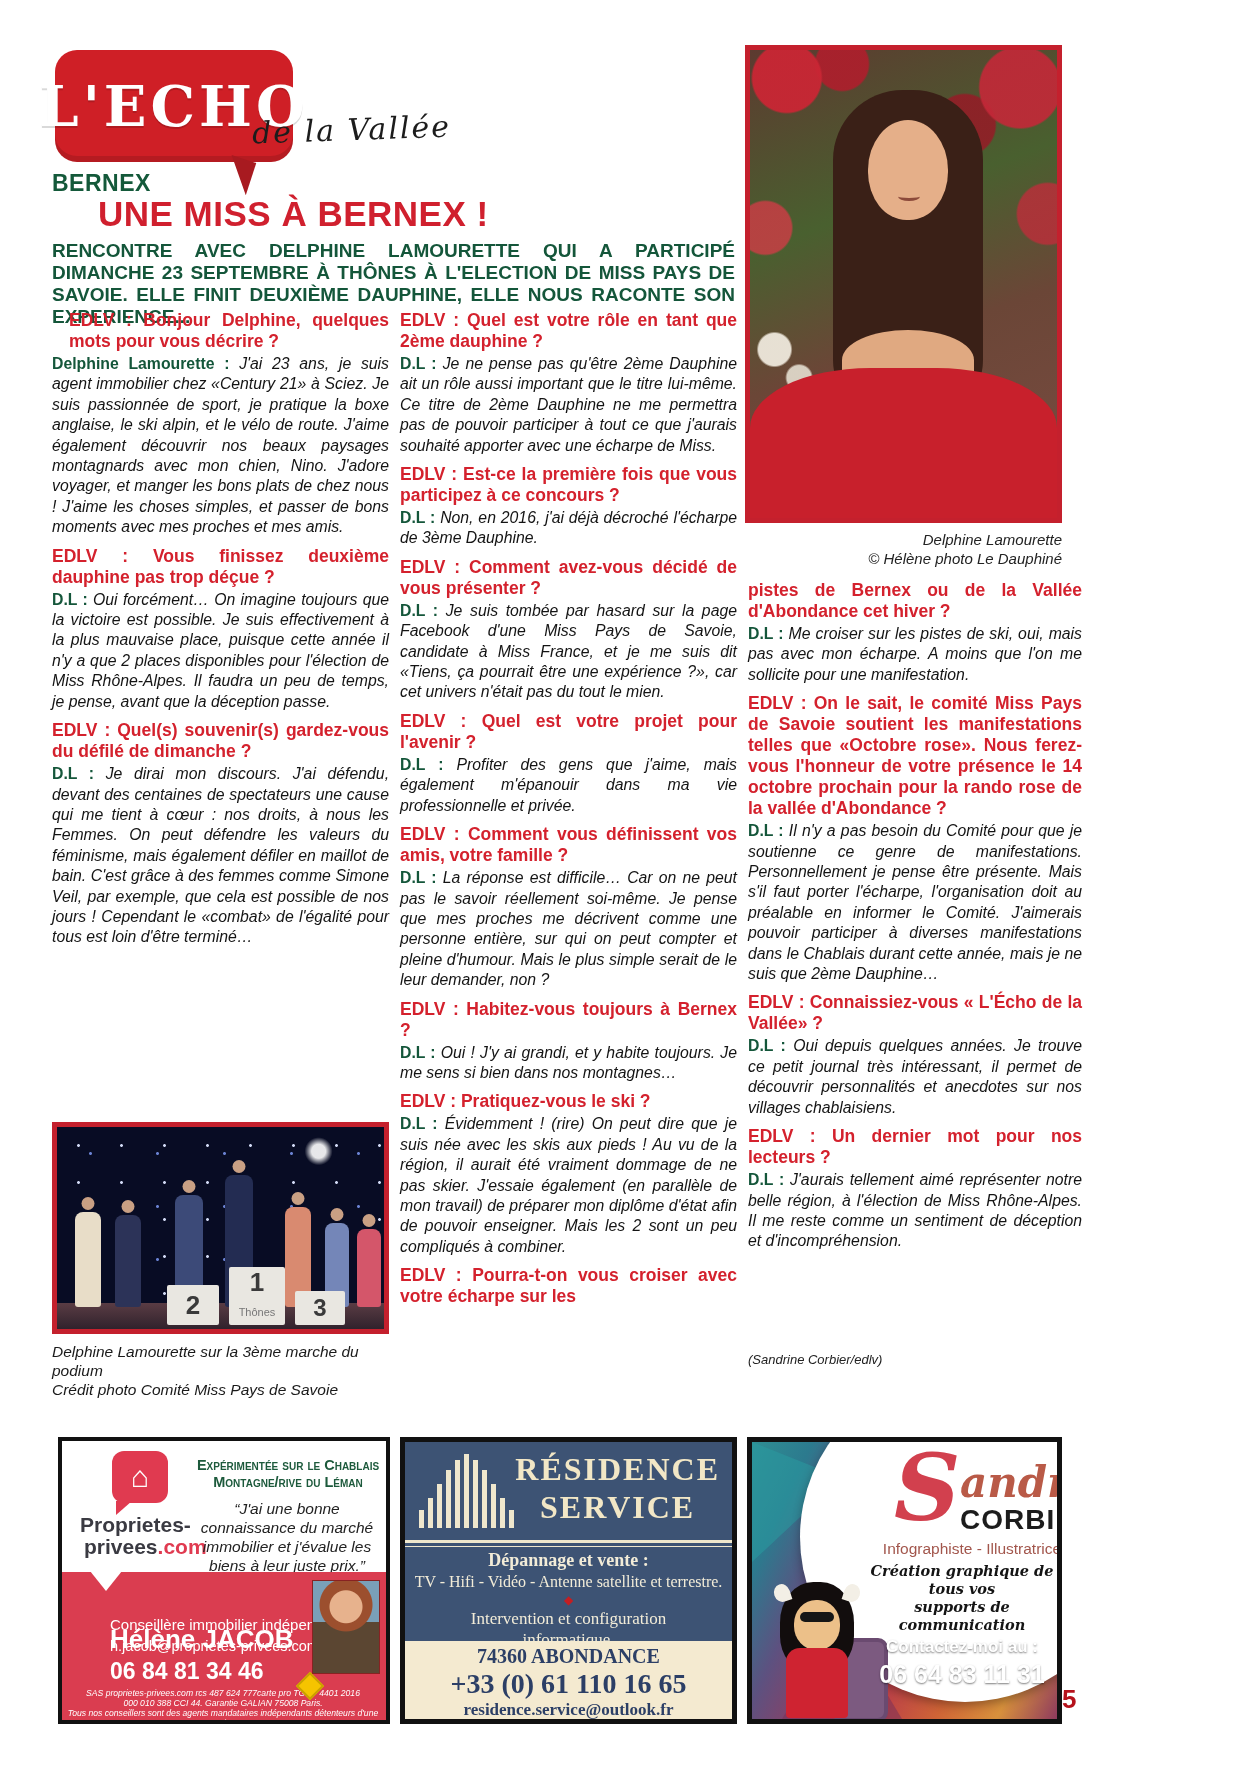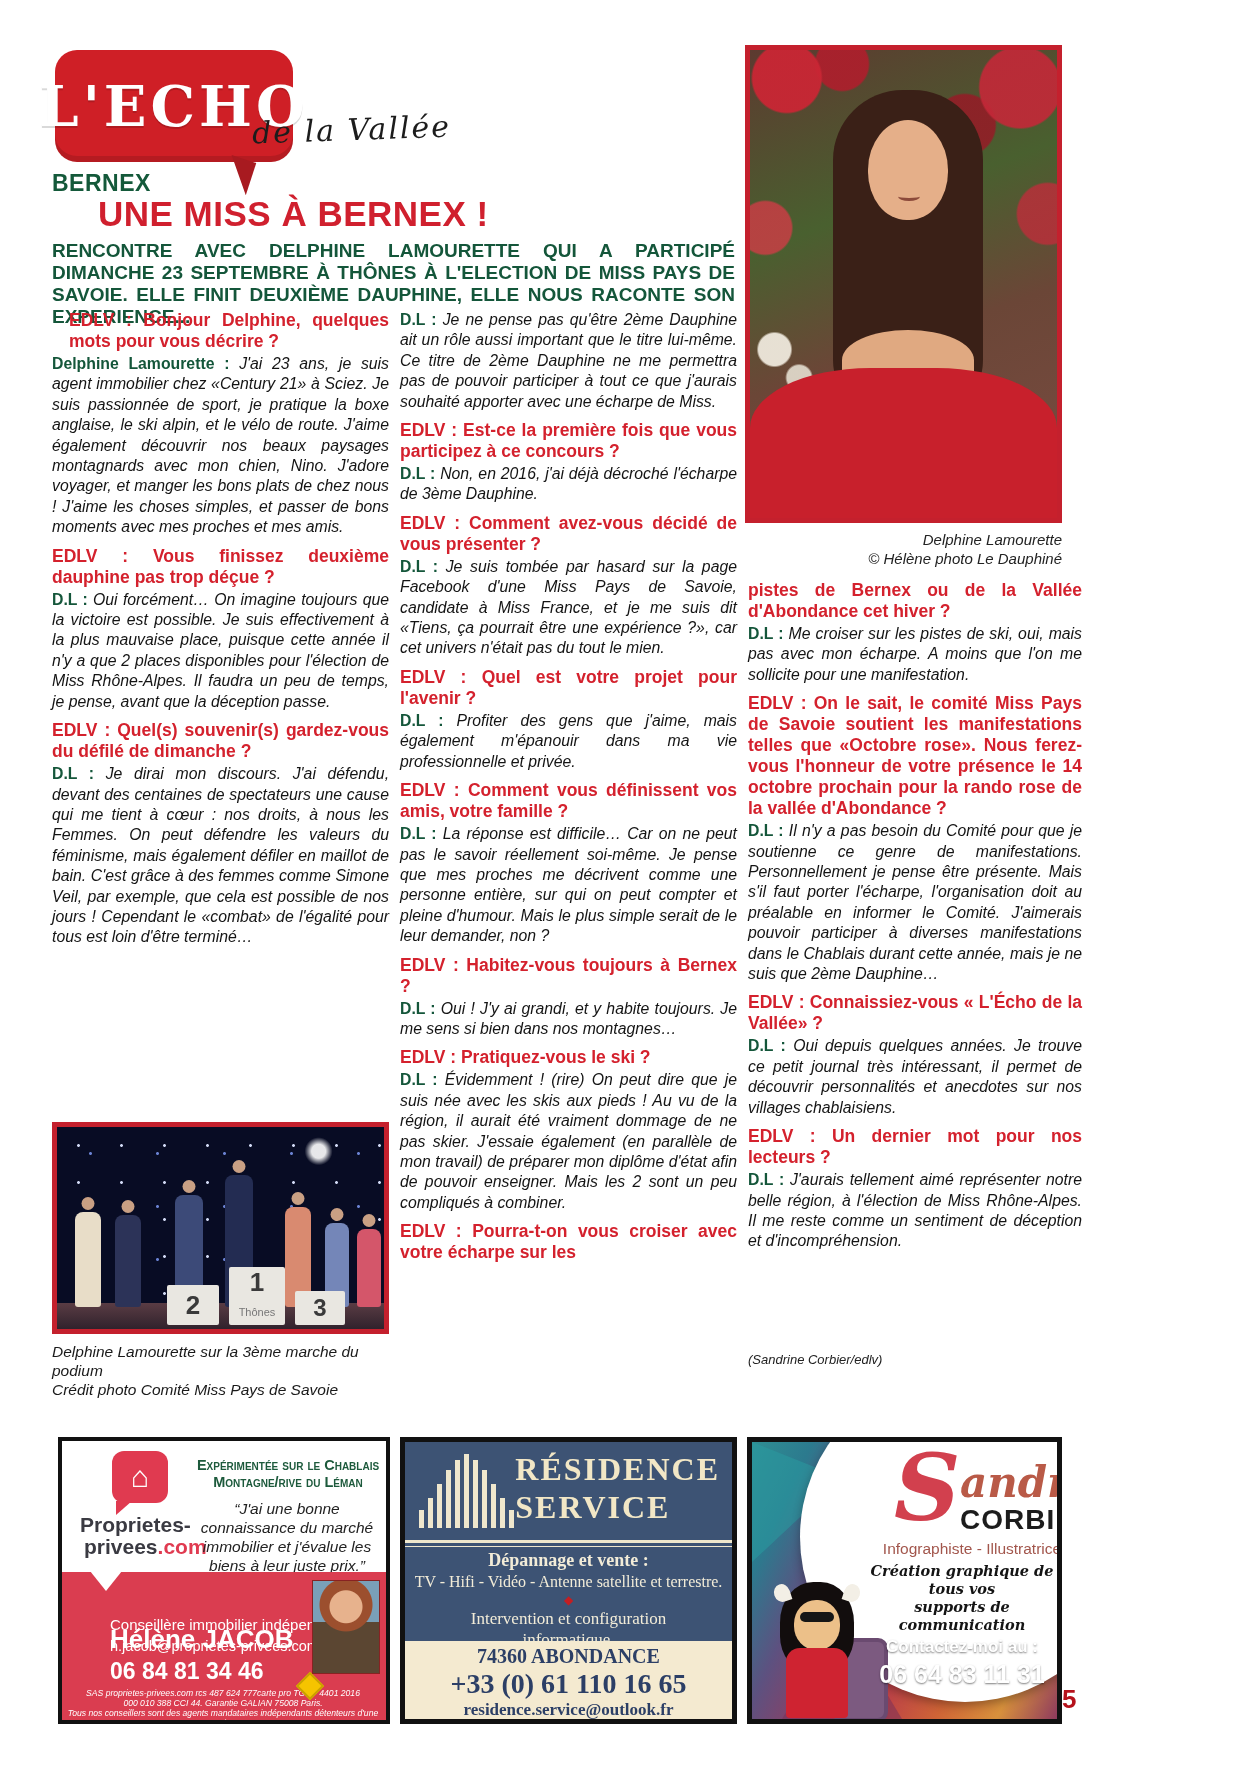--- a/index.html
+++ b/index.html
@@ -83,21 +83,21 @@
   .immo-photo { position:absolute; right:6px; top:8px; width:68px; height:94px; background:
       radial-gradient(circle at 50% 28%, #e7b28d 0 16px, transparent 17px),
       radial-gradient(circle at 50% 26%, #9c4f2e 0 26px, transparent 27px),
       linear-gradient(#7aa0b8 45%, #5b4632 45%); border:1px solid #822; }
   .immo-badge { position:absolute; right:66px; top:104px; width:20px; height:20px; background:#f5c400; transform:rotate(45deg); border:2px solid #caa000; }
 
   .ad-res { left:400px; width:337px; height:287px; border-width:5px; background:#3d5374; font-family:"Liberation Serif", serif; }
   .res-top { position:absolute; left:0; top:0; width:100%; height:98px; }
   .pipes { position:absolute; left:14px; top:10px; display:flex; align-items:flex-end; gap:4px; height:76px; }
   .pipes div { width:5px; background:#efe7cd; }
-  .res-title { position:absolute; right:12px; top:8px; text-align:left; color:#f2e7c6; font-weight:bold; font-size:32px; line-height:38px; letter-spacing:2px; }
+  .res-title { position:absolute; right:12px; top:8px; text-align:center; color:#f2e7c6; font-weight:bold; font-size:32px; line-height:38px; letter-spacing:2px; }
   .res-divider { position:absolute; left:0; top:98px; width:100%; height:7px; border-top:3px solid #efe7cd; border-bottom:1px solid #efe7cd; }
   .res-mid { position:absolute; left:0; top:108px; width:100%; text-align:center; color:#f2ecd8; }
   .res-line1 { font-weight:bold; font-size:18px; }
   .res-line2 { font-size:16px; margin-top:2px; }
   .res-diamond { color:#c41e22; font-size:12px; margin-top:2px; }
   .res-line3 { font-size:17px; margin-top:1px; }
   .res-bottom { position:absolute; left:0; bottom:0; width:100%; height:78px; background:#f4ead0; text-align:center; color:#2c3f66; font-weight:bold; padding-top:4px; }
   .res-city { font-size:20px; }
   .res-phone { font-size:28px; }
   .res-email { font-size:17px; }
@@ -174,20 +174,21 @@
     <div class="pod" style="left:110px; bottom:4px; width:52px; height:40px; font-size:26px; line-height:40px;"><span>2</span></div>
     <div class="pod" style="left:172px; bottom:4px; width:56px; height:58px; font-size:26px; line-height:30px;"><span>1</span><div style="font-size:11px; font-weight:normal; color:#777;">Thônes</div></div>
     <div class="pod" style="left:238px; bottom:4px; width:50px; height:34px; font-size:24px; line-height:34px;"><span>3</span></div>
   </div>
   <div class="podium-caption">
     <div>Delphine Lamourette sur la 3ème marche du podium</div>
     <div>Crédit photo Comité Miss Pays de Savoie</div>
   </div>
 
   <div class="col" style="left:400px;">
+    <p class="q" style="margin-top:0;">EDLV : Quel est votre rôle en tant que 2ème dauphine ?</p>
     <p class="a"><span class="lead">D.L :</span> <span>Je ne pense pas qu'être 2ème Dauphine ait un rôle aussi important que le titre lui-même. Ce titre de 2ème Dauphine ne me permettra pas de pouvoir participer à tout ce que j'aurais souhaité apporter avec une écharpe de Miss.</span></p>
     <p class="q">EDLV : Est-ce la première fois que vous participez à ce concours ?</p>
     <p class="a"><span class="lead">D.L :</span> <span>Non, en 2016, j'ai déjà décroché l'écharpe de 3ème Dauphine.</span></p>
     <p class="q">EDLV : Comment avez-vous décidé de vous présenter ?</p>
     <p class="a"><span class="lead">D.L :</span> <span>Je suis tombée par hasard sur la page Facebook d'une Miss Pays de Savoie, candidate à Miss France, et je me suis dit «Tiens, ça pourrait être une expérience ?», car cet univers n'était pas du tout le mien.</span></p>
     <p class="q">EDLV : Quel est votre projet pour l'avenir ?</p>
     <p class="a"><span class="lead">D.L :</span> <span>Profiter des gens que j'aime, mais également m'épanouir dans ma vie professionnelle et privée.</span></p>
     <p class="q">EDLV : Comment vous définissent vos amis, votre famille ?</p>
     <p class="a"><span class="lead">D.L :</span> <span>La réponse est difficile… Car on ne peut pas le savoir réellement soi-même. Je pense que mes proches me décrivent comme une personne entière, sur qui on peut compter et pleine d'humour. Mais le plus simple serait de le leur demander, non ?</span></p>
     <p class="q">EDLV : Habitez-vous toujours à Bernex ?</p>

